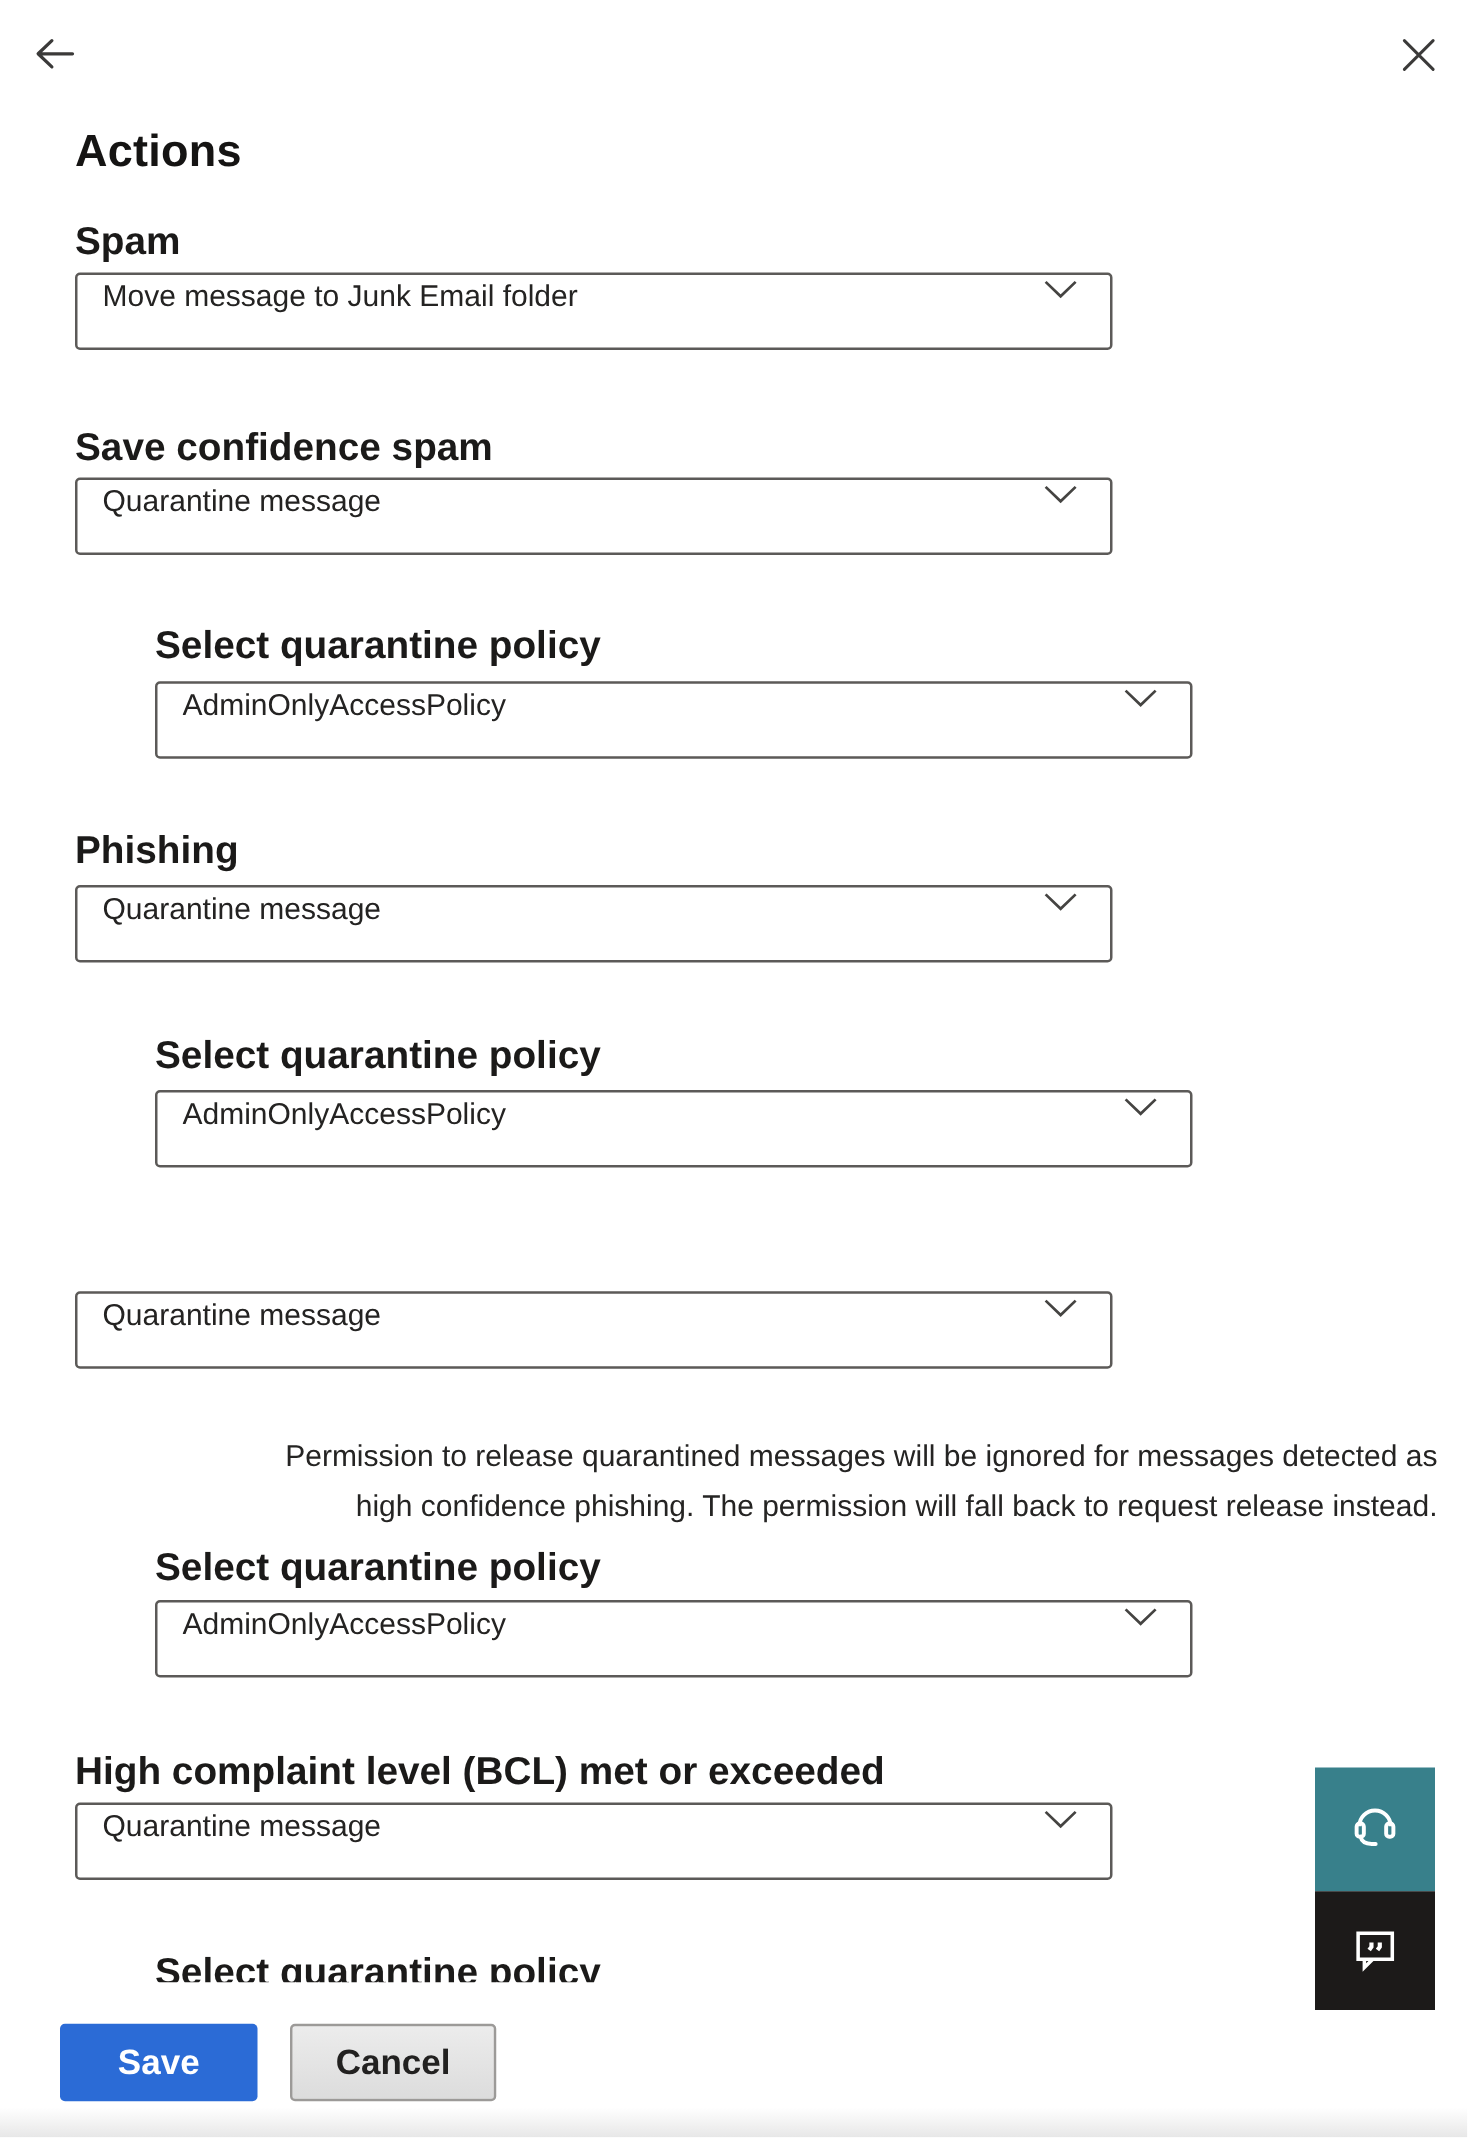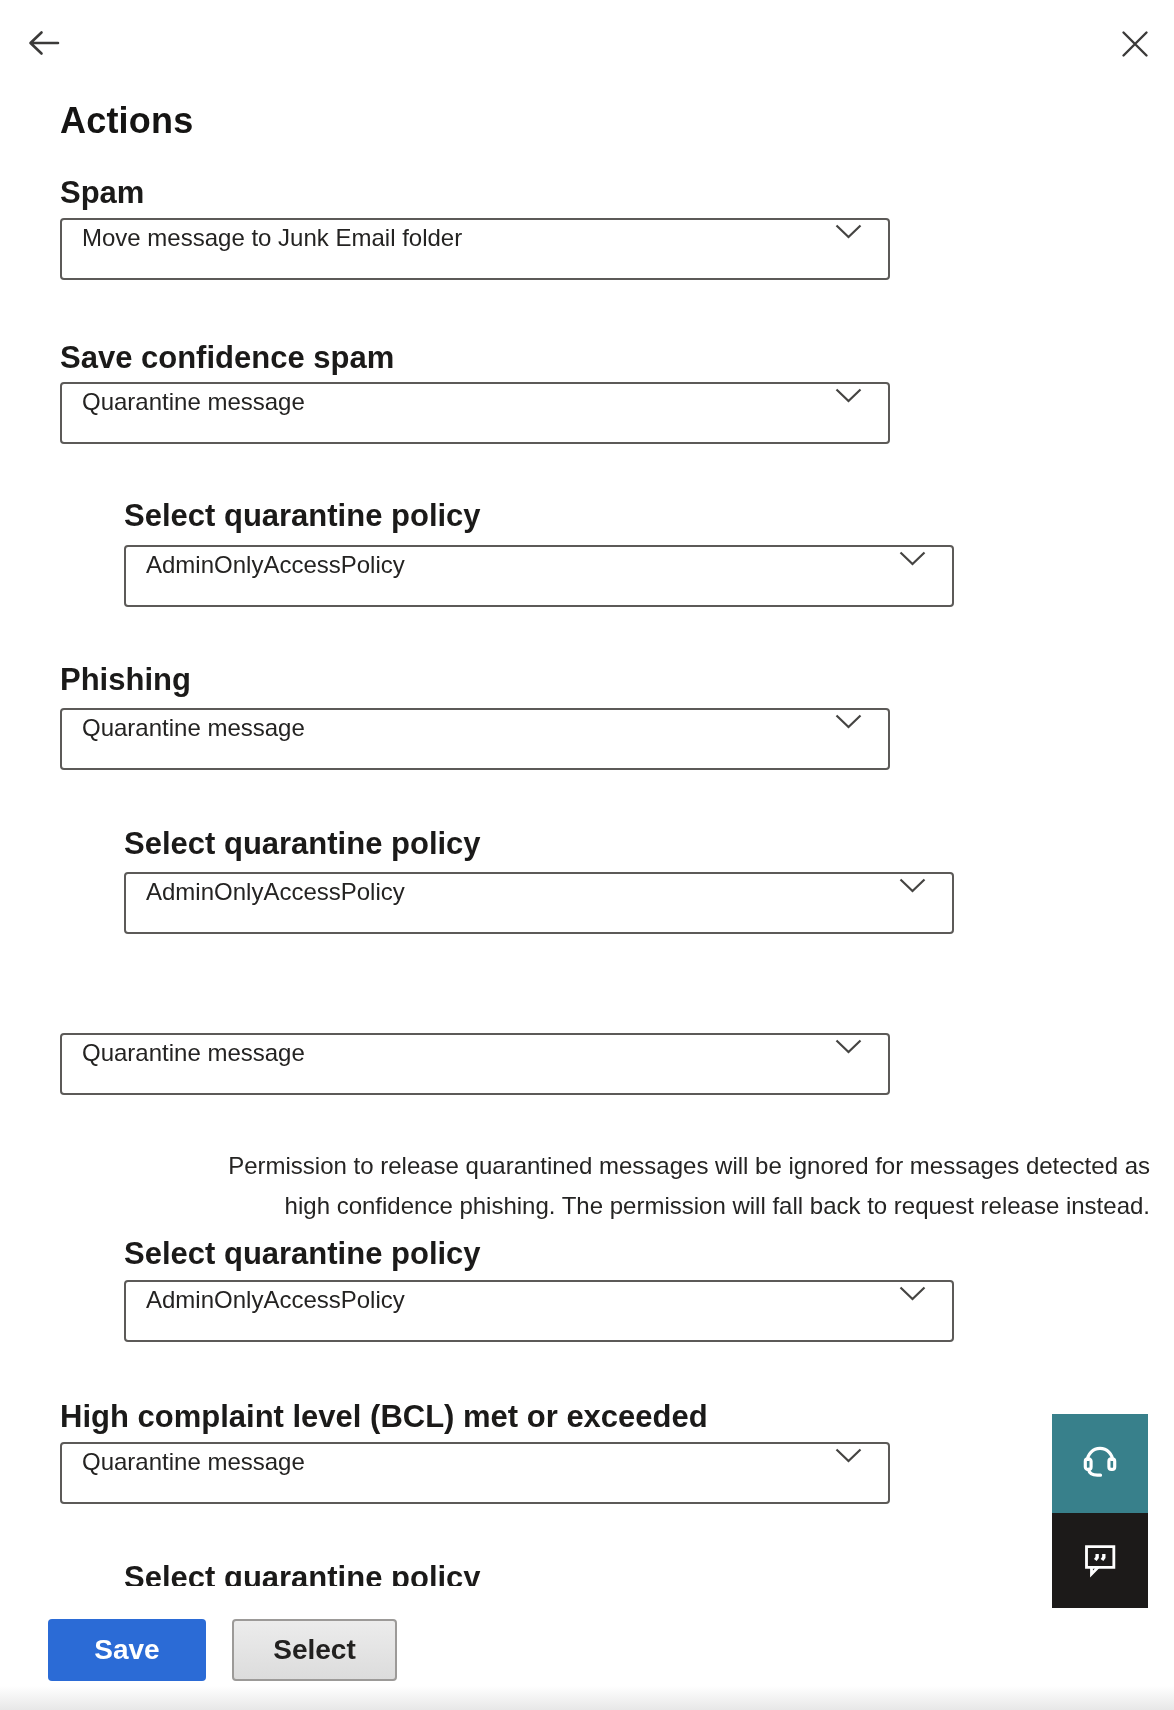--- a/index.html
+++ b/index.html
@@ -169,21 +169,21 @@
       <path d="M1.5 1.5 L13.5 13 L25.5 1.5" stroke="#454442" stroke-width="2.2" fill="none"></path>
     </svg>
   </div>
 
   <div class="partial-label-clip">
     <div class="field-label" style="position:static;">Select quarantine policy</div>
   </div>
 
   <div class="footer">
     <button class="btn btn-save">Save</button>
-    <button class="btn btn-cancel">Select</button>
+    <button class="btn btn-cancel">Cancel</button>
   </div>
 
   <button class="side-widget widget-help">
     <span>
       <svg width="42" height="42" viewBox="0 0 24 24" fill="none" stroke="#ffffff" stroke-width="1.8">
         <path d="M4.8 11.4 a7.2 7.2 0 0 1 14.4 0"></path>
         <rect x="3.6" y="10.2" width="3.3" height="6" rx="1.4"></rect>
         <rect x="17.1" y="10.2" width="3.3" height="6" rx="1.4"></rect>
         <path d="M5.4 16.2 c0.5 2.4 2.5 3.3 5.1 3.3 h1.8" stroke-linecap="round"></path>
       </svg>

